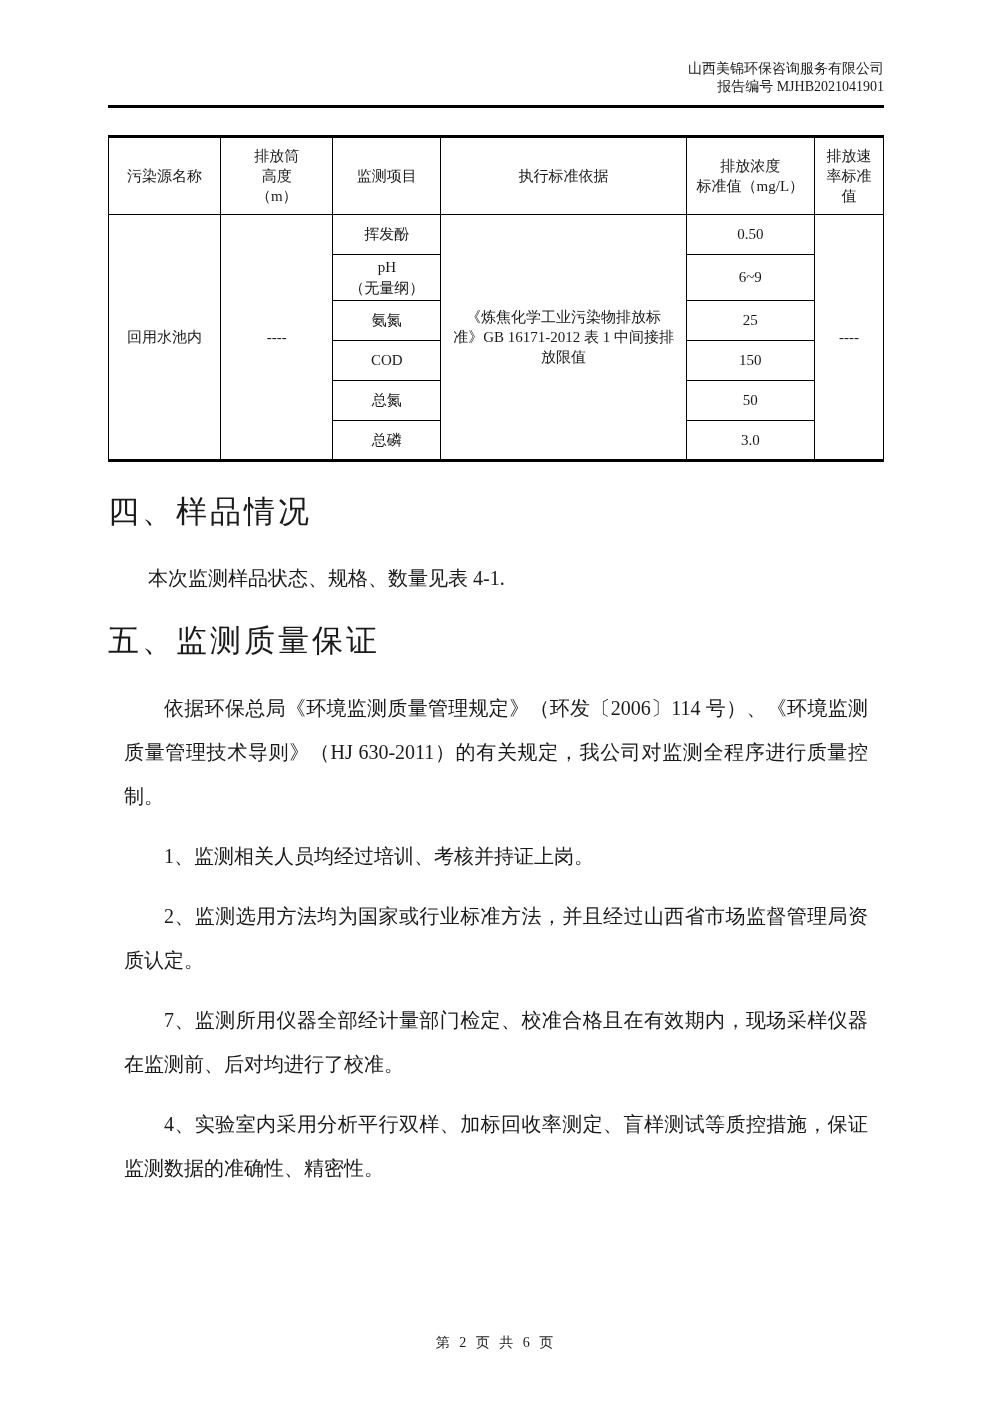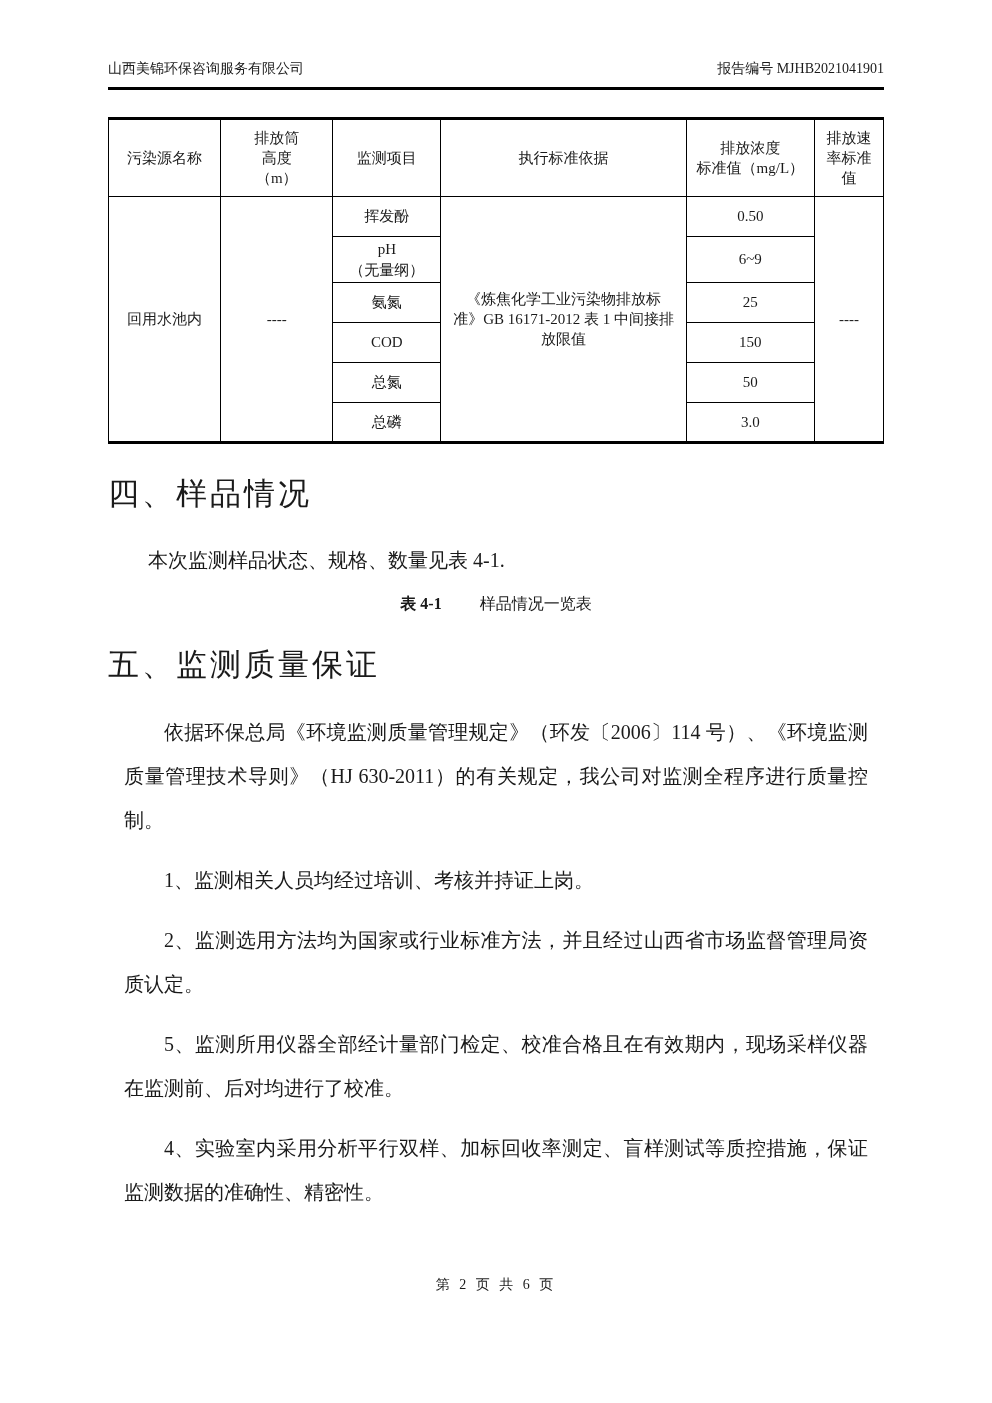--- a/index.html
+++ b/index.html
@@ -17,20 +17,21 @@
     padding: 60px 108px 0 108px;
   }
   
   .doc-header {
     display: flex;
     justify-content: space-between;
     align-items: flex-end;
     font-size: 14px;
     padding-bottom: 9px;
     border-bottom: 3px solid #000;
+    flex-direction: column;
   }
   
   table {
     border-collapse: collapse;
     width: 776px;
     table-layout: fixed;
     text-align: center;
     color: #1a1a1a;
   }
   th, td {
@@ -85,21 +86,21 @@
     margin: 16px;
     font-size: 20px;
     line-height: 44px;
     text-indent: 2em;
     text-align: justify;
   }
   .first-body-para { margin-top: 24px; }
   
   .page-footer {
     position: absolute;
-    top: 1276px;
+    top: 1334px;
     left: 0;
     width: 100%;
     text-align: center;
     font-size: 14px;
     letter-spacing: 3px;
   }
 </style>
 </head>
 <body>
 
@@ -161,28 +162,25 @@
         </tr>
         <tr class="r-std">
           <td>总磷</td>
           <td>3.0</td>
         </tr>
       </tbody>
     </table>
 
     <div class="section-heading">四、样品情况</div>
     <p class="intro-para">本次监测样品状态、规格、数量见表 4-1.</p>
-    <div class="table-caption">
-      <span class="cap-label">表 4-1</span><span>样品情况一览表</span>
-    </div>
 
 
     <div class="section-heading">五、监测质量保证</div>
     <p class="body-para first-body-para">依据环保总局《环境监测质量管理规定》（环发〔2006〕114 号）、《环境监测质量管理技术导则》（HJ 630-2011）的有关规定，我公司对监测全程序进行质量控制。</p>
     <p class="body-para">1、监测相关人员均经过培训、考核并持证上岗。</p>
     <p class="body-para">2、监测选用方法均为国家或行业标准方法，并且经过山西省市场监督管理局资质认定。</p>
-    <p class="body-para">5、监测所用仪器全部经计量部门检定、校准合格且在有效期内，现场采样仪器在监测前、后对均进行了校准。</p>
+    <p class="body-para">7、监测所用仪器全部经计量部门检定、校准合格且在有效期内，现场采样仪器在监测前、后对均进行了校准。</p>
     <p class="body-para">4、实验室内采用分析平行双样、加标回收率测定、盲样测试等质控措施，保证监测数据的准确性、精密性。</p>
 
   </div>
 
   <div class="page-footer">第 2 页  共 6 页</div>
 </div>
 
 </body></html>

